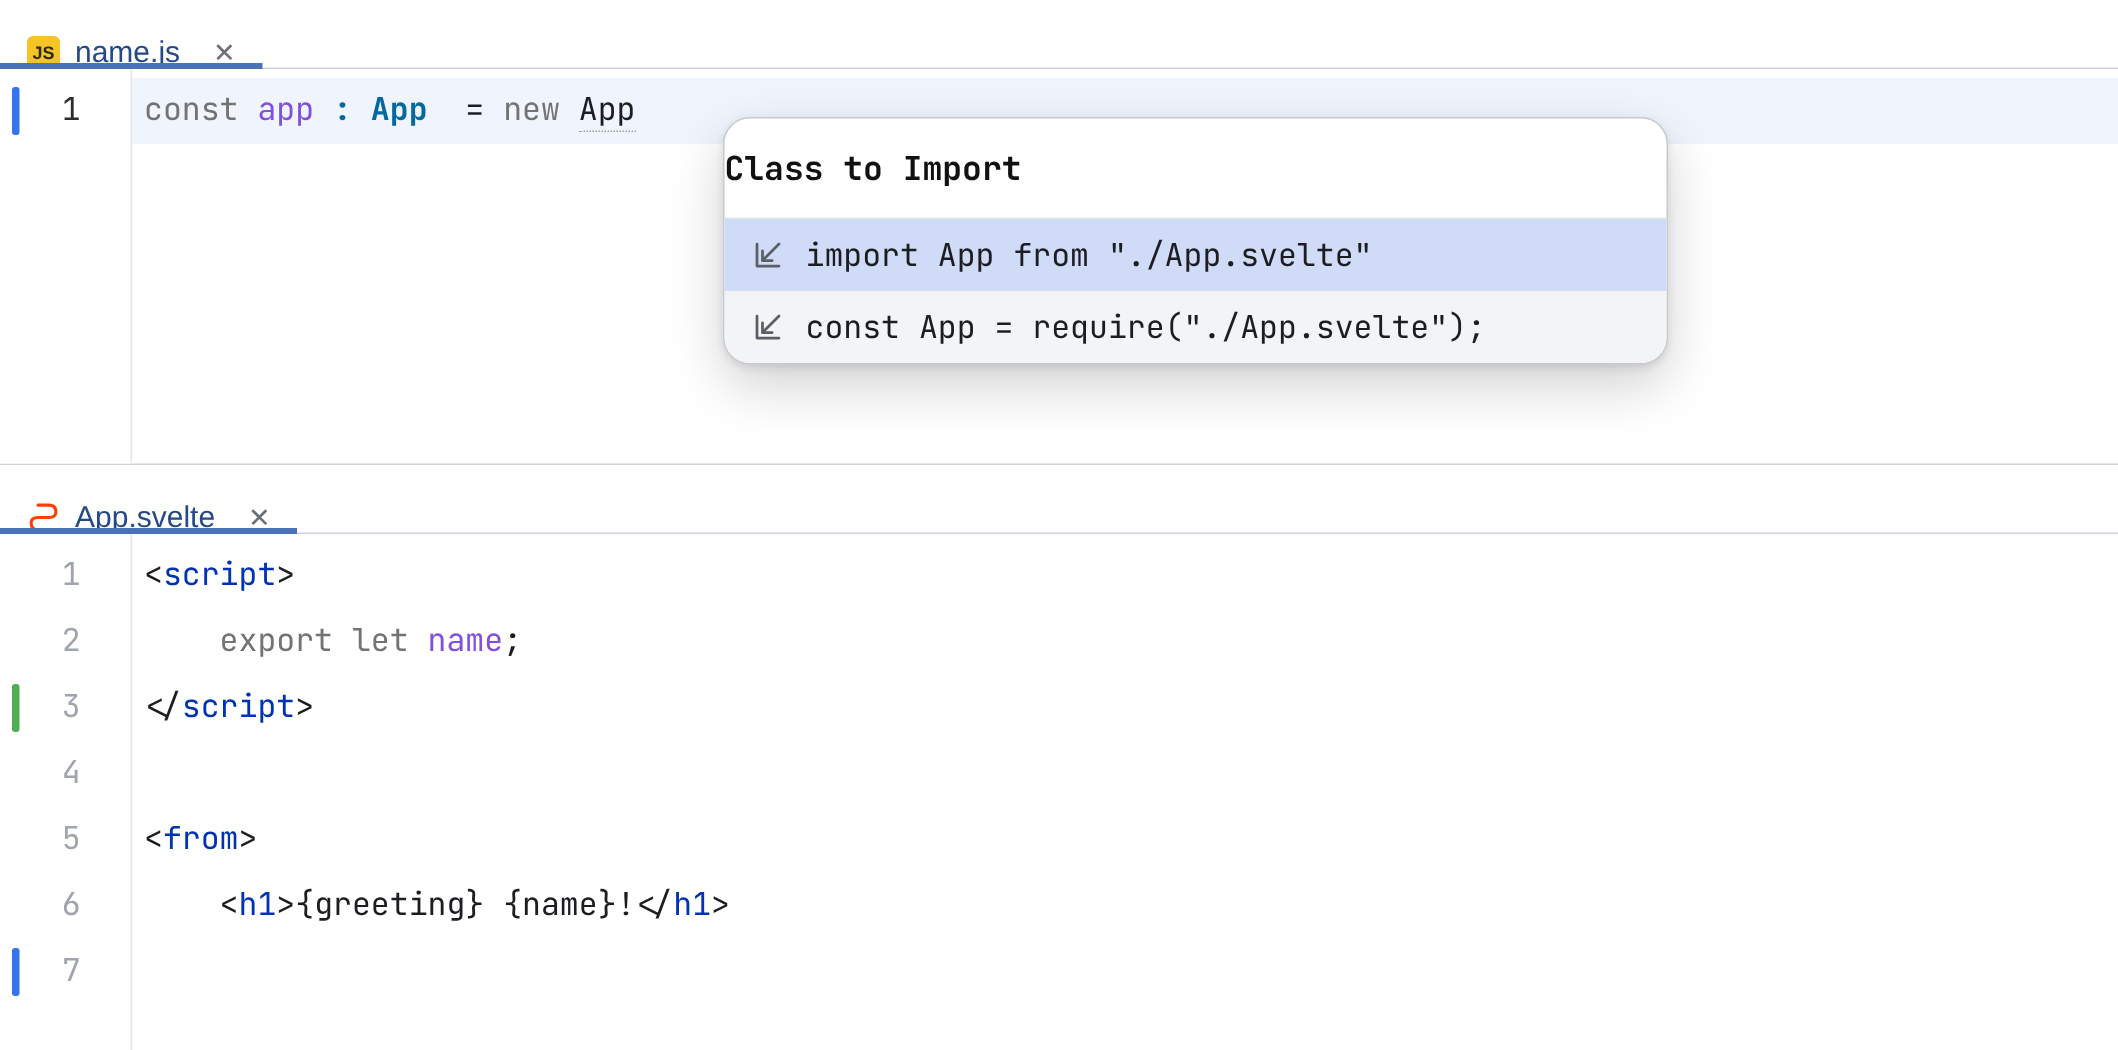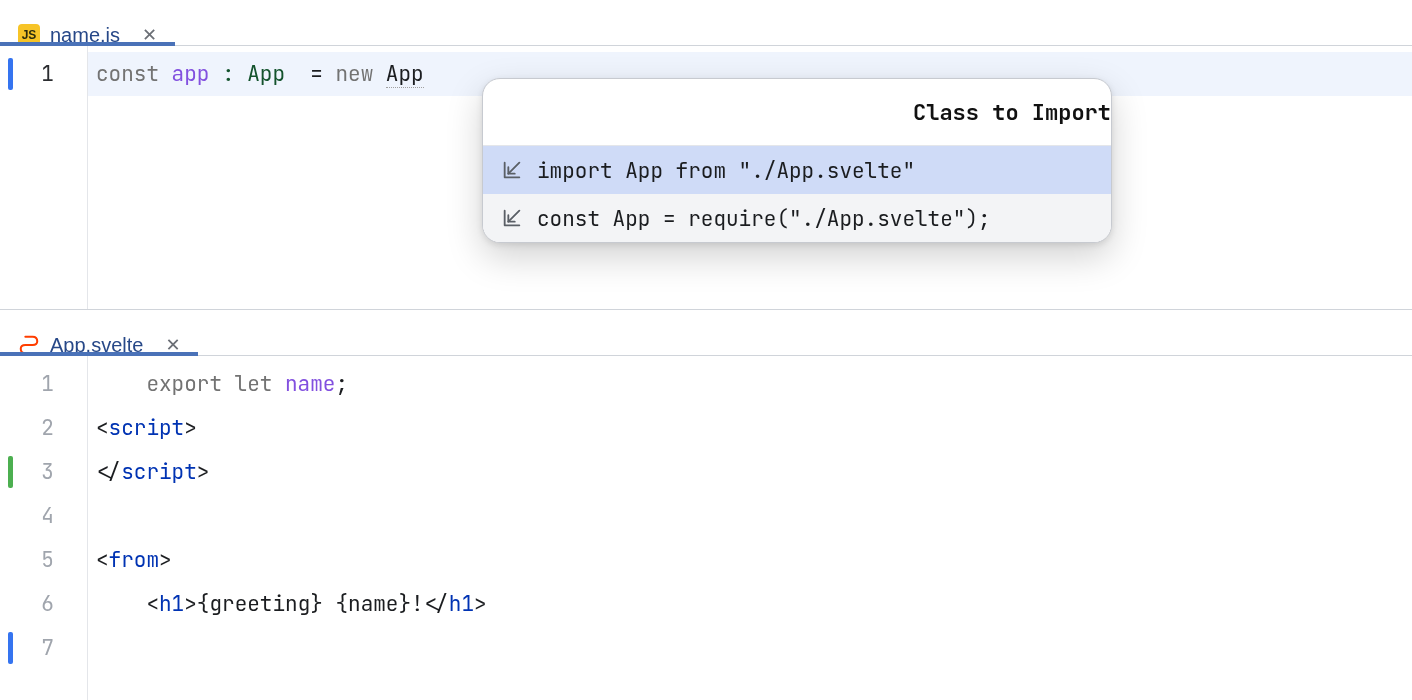--- a/index.html
+++ b/index.html
@@ -29,39 +29,39 @@
   .mark-blue { background:#3574f0; }
   .mark-green { background:#4caf50; }
 
   .code { flex:1; font-family: "JetBrains Mono","Consolas",monospace; font-size:21px; padding-top:6px; position:relative; }
   .code .row { height:44px; line-height:44px; padding-left:8px; white-space:pre; }
   .code .row.current-line { background:#eff4fd; }
 
   
   .kw   { color:#737373; }
   .ident{ color:#8250df; }
-  .typehint { color:#14532d; }
+  .typehint { color:#0369a1;font-weight:bold; }
   .text { color:#1b1d20; }
   .taglt{ color:#1b1d20; }
   .tagnm{ color:#0033b3; }
   .warn { border-bottom: 1px dotted #a0a0a0; }
 
   
   .popup {
     position:absolute;
     left:394px; top:32px;
     width:630px;
     background:#fff;
     border:1px solid #c7cad0;
     border-radius:18px;
     box-shadow: 0 14px 36px rgba(0,0,0,0.18), 0 2px 6px rgba(0,0,0,0.10);
     overflow:hidden;
     z-index:10;
   }
-  .popup-title { text-align:right; font-size:22px; font-weight:700; color:#111; padding:19px 0 18px; border-bottom:1px solid #e4e6ea; }
+  .popup-title { text-align:left; font-size:22px; font-weight:700; color:#111; padding:19px 0 18px; border-bottom:1px solid #e4e6ea; }
   .popup-item { display:flex; align-items:center; gap:14px; padding:8px 18px; font-family:"JetBrains Mono","Consolas",monospace; font-size:21px; color:#1b1d20; cursor:pointer; height:48px; }
   .popup-item.selected { background:#cfdbf7; }
   .popup-item.alt { background:#f3f4f6; }
   .import-icon { width:22px; height:22px; flex:0 0 22px; }
 
   svg { display:block; }
 </style>
 </head>
 <body>
 
@@ -128,21 +128,21 @@
     <div class="gutter">
       <div class="ln"><span>1</span></div>
       <div class="ln"><span>2</span></div>
       <div class="ln"><span class="mark mark-green"></span><span>3</span></div>
       <div class="ln"><span>4</span></div>
       <div class="ln"><span>5</span></div>
       <div class="ln"><span>6</span></div>
       <div class="ln"><span class="mark mark-blue"></span><span>7</span></div>
     </div>
     <div class="code">
+      <div class="row"><span class="taglt">&lt;</span><span class="tagnm">script</span><span class="taglt">&gt;</span></div>
       <div class="row"><span>    </span><span class="kw">export let </span><span class="ident">name</span><span class="text">;</span></div>
-      <div class="row"><span class="taglt">&lt;</span><span class="tagnm">script</span><span class="taglt">&gt;</span></div>
       <div class="row"><span class="taglt">&lt;/</span><span class="tagnm">script</span><span class="taglt">&gt;</span></div>
       <div class="row"><span></span></div>
       <div class="row"><span class="taglt">&lt;</span><span class="tagnm">from</span><span class="taglt">&gt;</span></div>
       <div class="row"><span>    </span><span class="taglt">&lt;</span><span class="tagnm">h1</span><span class="taglt">&gt;</span><span class="text">{greeting} {name}!</span><span class="taglt">&lt;/</span><span class="tagnm">h1</span><span class="taglt">&gt;</span></div>
     </div>
   </div>
 </div>
 
 </body></html>

